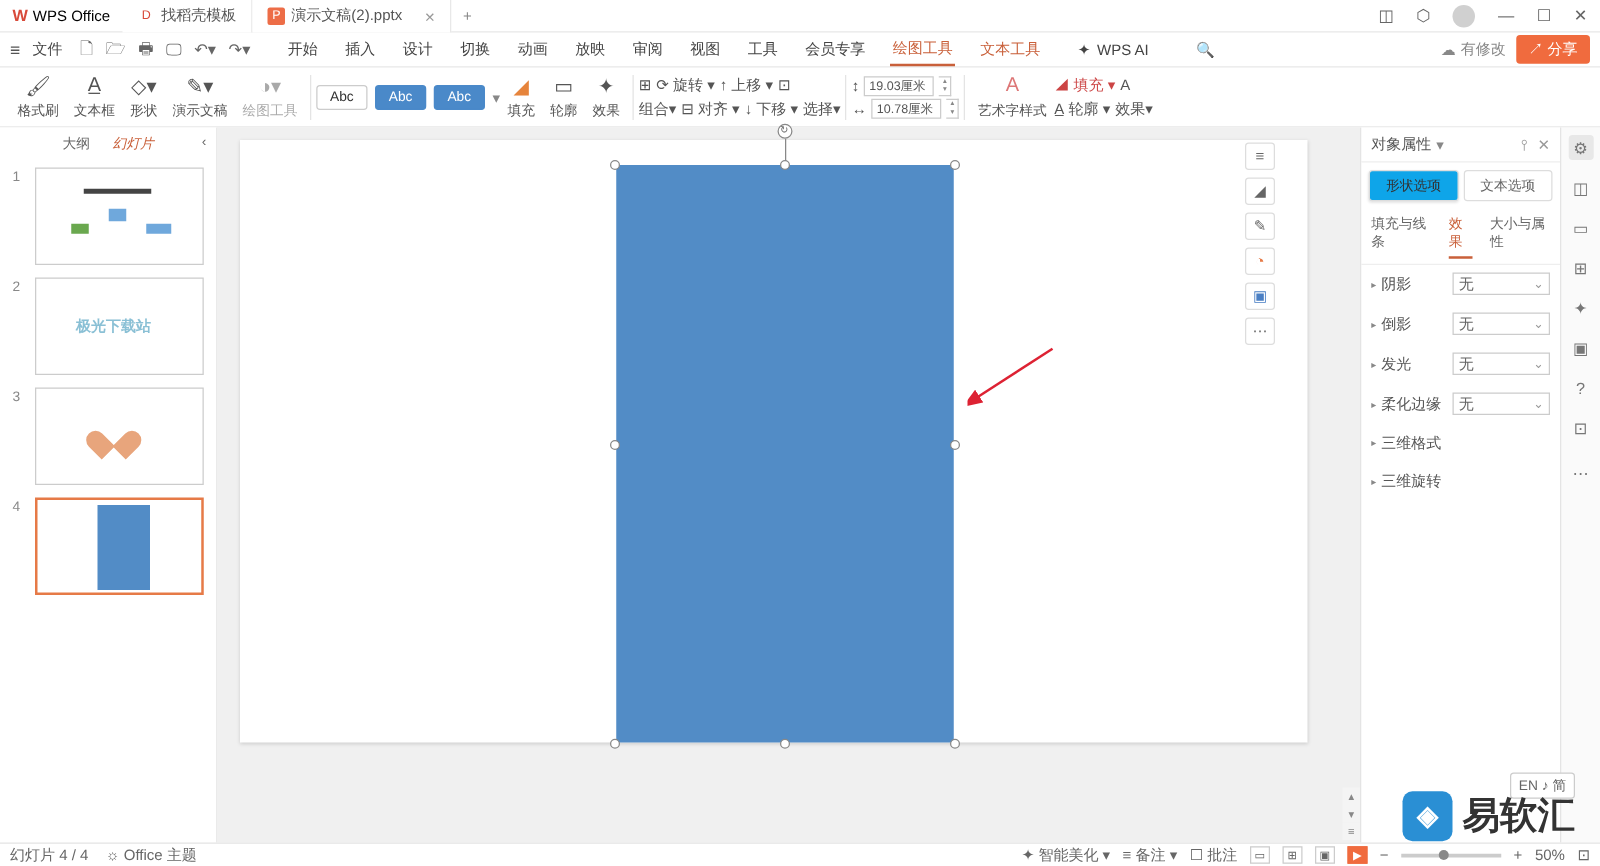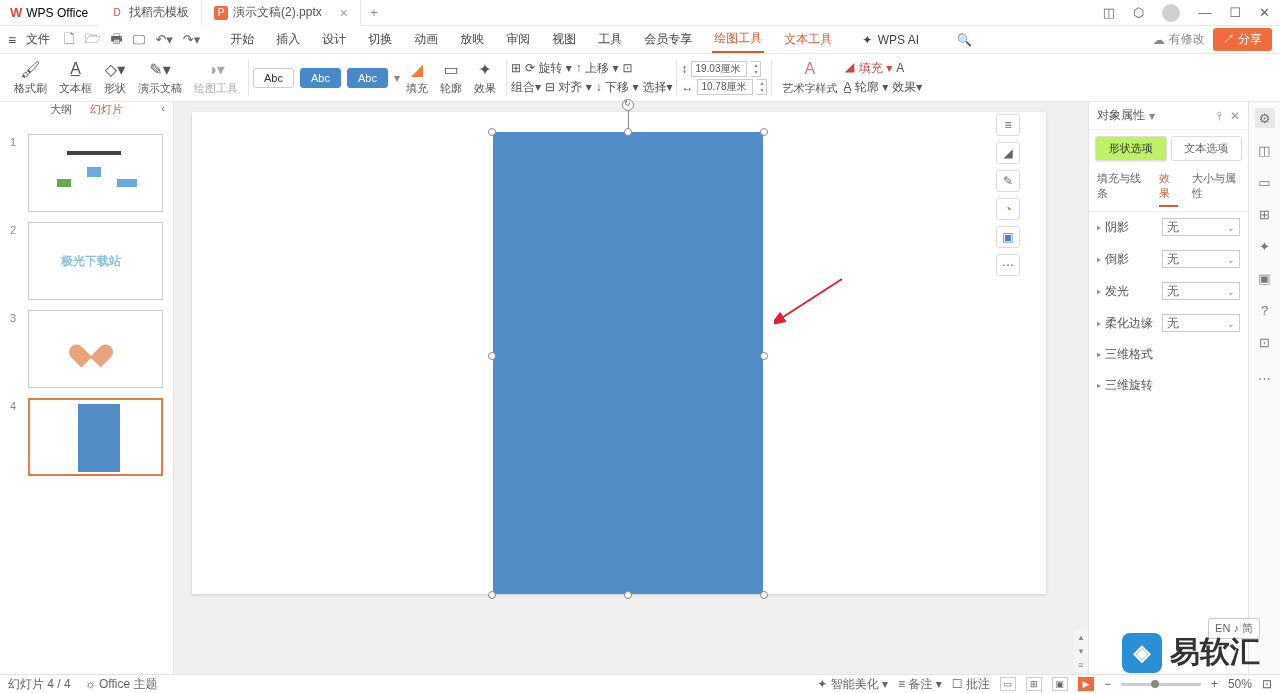--- a/index.html
+++ b/index.html
@@ -42,23 +42,23 @@
 .pill.p1{background:#fff;color:#333;}
 .pill.p2{background:#4a89c9;color:#fff;border-color:#4a89c9;}
 .pill.p3{background:#4a89c9;color:#fff;border-color:#4a89c9;}
 .rrow2{display:flex;flex-direction:column;gap:2px;justify-content:center;}
 .rrow2 .line{display:flex;align-items:center;gap:4px;font-size:11px;color:#555;}
 .dim-in{width:56px;height:16px;border:1px solid #ccc;font-size:10px;padding:0 3px;color:#555;}
 .spin{width:10px;height:16px;display:inline-flex;flex-direction:column;border:1px solid #ccc;border-left:none;}
 .spin span{height:8px;font-size:6px;text-align:center;line-height:6px;color:#888;}
 .workspace{display:flex;height:600px;}
 .left-panel{width:174px;border-right:1px solid #e4e4e4;background:#fff;display:flex;flex-direction:column;}
-.lp-tabs{height:24px;display:flex;justify-content:center;gap:18px;position:relative;}
+.lp-tabs{height:24px;display:flex;align-items:center;justify-content:center;gap:18px;position:relative;}
 .lp-tabs span{color:#666;cursor:pointer;font-size:11px;}
-.lp-tabs span.active{color:#c9603a;}
+.lp-tabs span.active{color:#c9603a;font-style:italic;}
 .lp-collapse{position:absolute;right:8px;color:#999;cursor:pointer;}
 .thumbs{flex:1;padding:8px 10px;overflow:auto;}
 .thumb-row{display:flex;margin-bottom:10px;}
 .thumb-num{width:18px;color:#888;font-size:11px;padding-top:2px;}
 .thumb{width:136px;height:78px;border:1px solid #ccc;background:#fff;cursor:pointer;position:relative;}
 .thumb.sel{border:2px solid #e67a47;}
 .th1-bar{position:absolute;top:16px;left:38px;width:54px;height:4px;background:#444;}
 .th1-b{position:absolute;width:14px;height:8px;}
 .th1 .a{background:#6aa84f;top:44px;left:28px;}
 .th1 .b{background:#6fa8dc;top:32px;left:58px;width:14px;height:10px;}
@@ -90,21 +90,21 @@
 .sb-arr{width:14px;height:14px;background:#f4f4f4;color:#888;text-align:center;font-size:9px;line-height:14px;cursor:pointer;}
 .right-sidebar{width:32px;border-left:1px solid #e4e4e4;background:#fafafa;display:flex;flex-direction:column;align-items:center;padding-top:6px;gap:12px;}
 .right-sidebar span{width:20px;height:20px;display:flex;align-items:center;justify-content:center;color:#777;cursor:pointer;font-size:13px;}
 .right-sidebar span.active{background:#e8e8e8;border-radius:3px;}
 .prop-panel{width:160px;border-left:1px solid #e4e4e4;background:#fff;display:flex;flex-direction:column;}
 .pp-head{height:28px;display:flex;align-items:center;padding:0 8px;border-bottom:1px solid #eee;}
 .pp-head .t{color:#555;}
 .pp-head .ctrl{margin-left:auto;display:flex;gap:8px;color:#999;}
 .pp-tabs{display:flex;padding:6px;gap:4px;}
 .pp-tab{flex:1;text-align:center;padding:4px 0;border:1px solid #ddd;border-radius:3px;font-size:11px;cursor:pointer;color:#666;}
-.pp-tab.active{background:#bef264;box-shadow:0 1px 2px rgba(0,0,0,0.1);color:#333;}
+.pp-tab.active{background:#0ea5e9;box-shadow:0 1px 2px rgba(0,0,0,0.1);color:#333;}
 .pp-subtabs{display:flex;padding:4px 8px;gap:14px;border-bottom:1px solid #eee;}
 .pp-subtabs span{font-size:11px;color:#666;cursor:pointer;padding-bottom:4px;}
 .pp-subtabs span.active{color:#c9603a;border-bottom:2px solid #c9603a;}
 .pp-body{padding:6px 8px;}
 .pp-row{display:flex;align-items:center;margin-bottom:14px;}
 .pp-row .lab{display:flex;align-items:center;color:#555;font-size:11px;}
 .pp-row .tri{display:inline-block;margin-right:4px;color:#888;font-size:8px;}
 .pp-sel{margin-left:auto;width:78px;height:18px;border:1px solid #ccc;font-size:11px;padding:0 4px;color:#666;display:flex;align-items:center;justify-content:space-between;}
 .pp-sel:after{content:"⌄";color:#999;font-size:10px;}
 .status-bar{position:absolute;bottom:0;left:0;right:0;height:19px;background:#fff;border-top:1px solid #e4e4e4;display:flex;align-items:center;padding:0 8px;font-size:11px;color:#666;}

